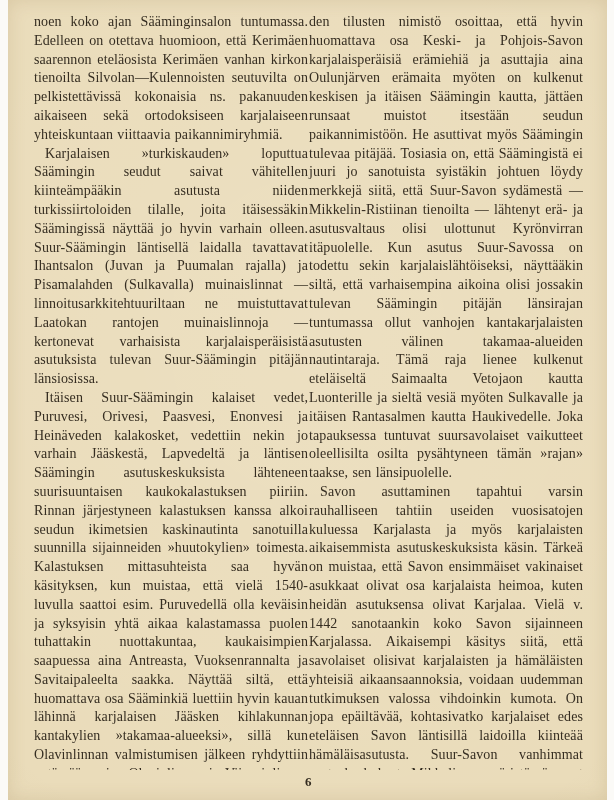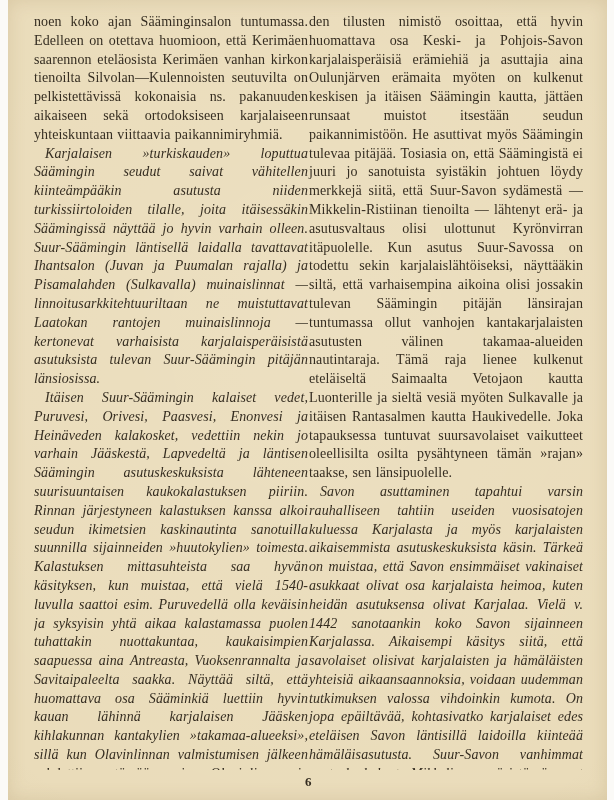--- a/index.html
+++ b/index.html
@@ -50,21 +50,20 @@
     text-align: justify;
     letter-spacing: 0.1px;
   }
   .para {
     margin: 0;
     word-spacing: 0.05em;
     text-rendering: optimizeLegibility;
   }
   .para.indent {
     text-indent: 11px;
-    font-style: italic;
   }
   .footer {
     flex: 0 0 auto;
     height: 24px;
     display: flex;
     align-items: center;
     justify-content: center;
   }
   .page-number {
     color: var(--ink, #352d21);

